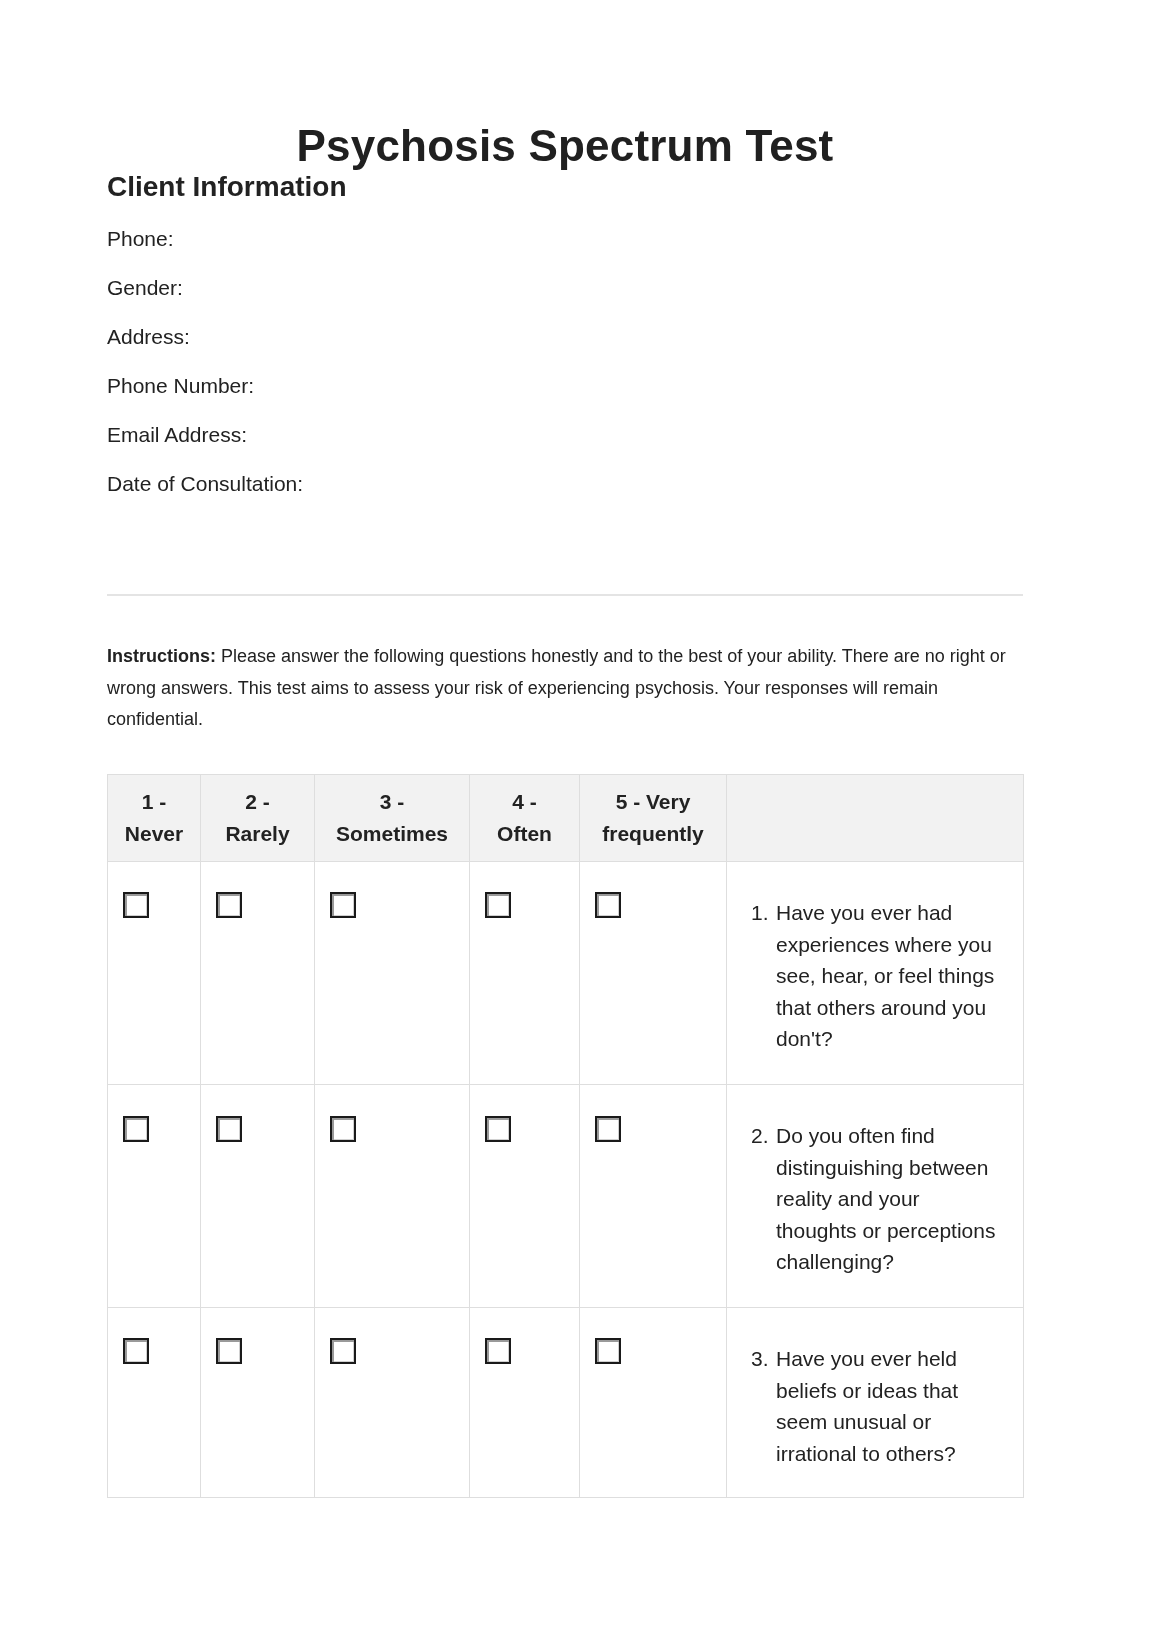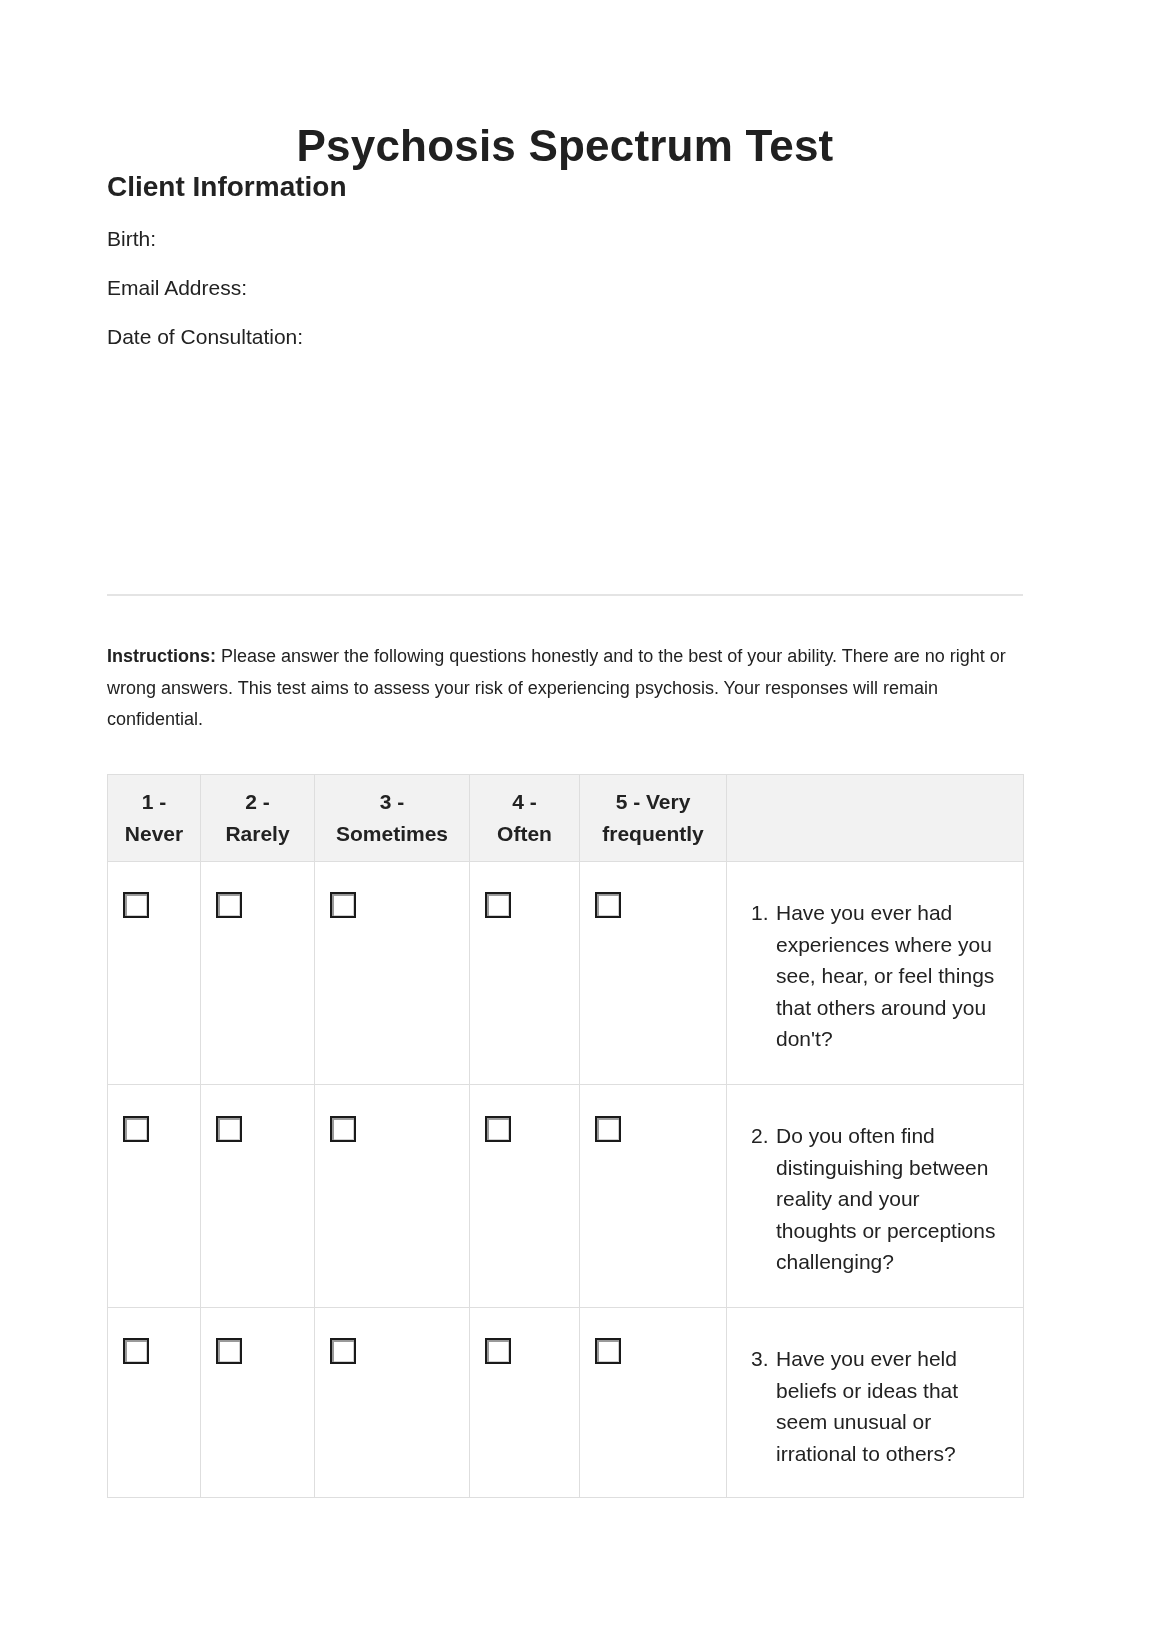--- a/index.html
+++ b/index.html
@@ -128,21 +128,24 @@
     }
   </style>
 </head>
 <body>
 
 <h1 class="page-title">Psychosis Spectrum Test</h1>
 
 <h2 class="section-heading" style="margin:0;">Client Information</h2>
 
 <ul class="field-list">
-  <li><span>Birth:</span></li>
+  <li><span>Phone:</span></li>
+  <li><span>Gender:</span></li>
+  <li><span>Address:</span></li>
+  <li><span>Phone Number:</span></li>
   <li><span>Email Address:</span></li>
   <li><span>Date of Consultation:</span></li>
 </ul>
 
 <div class="separator"></div>
 
 <p class="instructions" style="margin:0;"><strong>Instructions:</strong><span> Please answer the following questions honestly and to the best of your ability. There are no right or wrong answers. This test aims to assess your risk of experiencing psychosis. Your responses will remain confidential.</span></p>
 
 <table class="rating-table">
   <colgroup>

